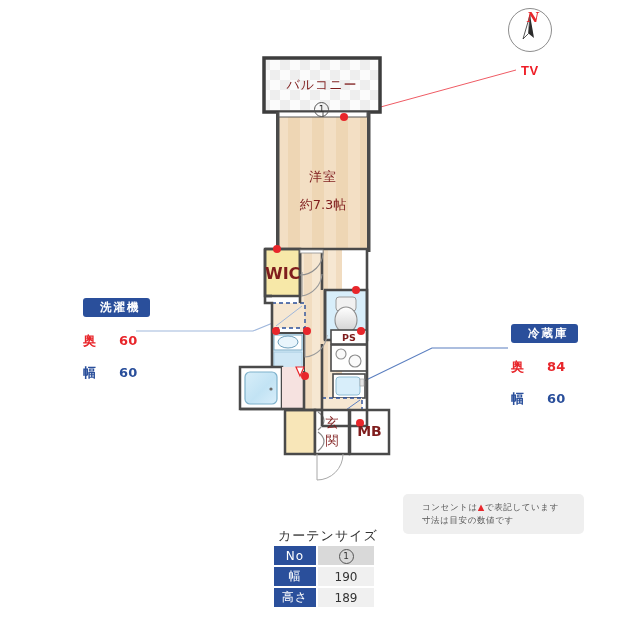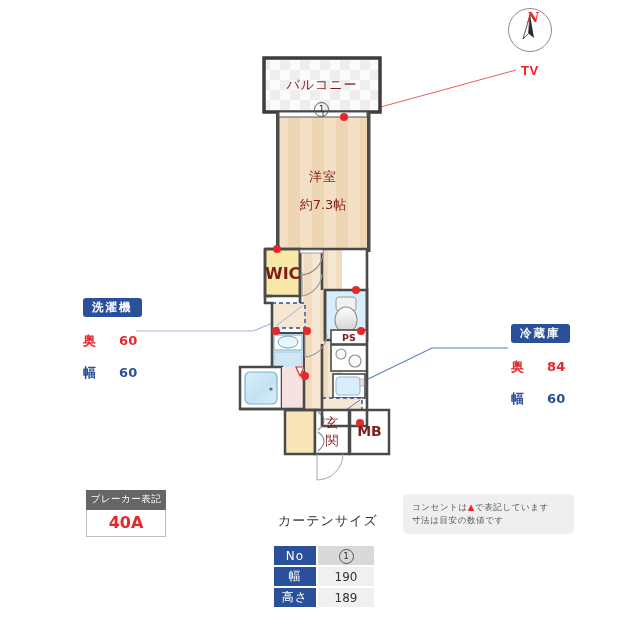--- a/index.html
+++ b/index.html
@@ -30,21 +30,21 @@
   .tvlabel{
     left:521px;top:63px;color:#ef1d26;font-size:13px;font-weight:700;
     letter-spacing:.5px;font-family:"Liberation Sans",sans-serif;
   }
   .leaderline{position:absolute;pointer-events:none;left:0;top:0;width:640px;height:640px;}
 
   
   .appl{position:absolute;}
   .appl .tag{
     background:#2a4f9b;color:#fff;font-size:11.5px;font-weight:700;
-    padding:3px 9px 4px 9px;border-radius:3px;letter-spacing:2px;
+    padding:3px 9px 4px 17px;border-radius:3px;letter-spacing:2px;
     display:inline-block;line-height:12px;
   }
   .appl .row{font-size:13px;line-height:17px;margin-top:15px;white-space:nowrap;}
   .appl .row .k{display:inline-block;width:26px;font-weight:700;}
   .appl .row .v{display:inline-block;width:30px;text-align:center;font-weight:700;}
   .appl .rowd .k,.appl .rowd .v{color:#e8262b;}
   .appl .roww .k,.appl .roww .v{color:#2a4f9b;}
 
   
   .breaker{left:86px;top:490px;width:80px;}
@@ -54,27 +54,27 @@
     font-family:"DejaVu Sans","Liberation Sans",sans-serif;
   }
   .breaker .bval{
     border:1px solid #bfbfbf;border-top:none;background:#fff;color:#e8262b;
     font-size:16px;font-weight:700;text-align:center;padding:3px 0 4px 0;
   }
 
   
   .note{
     left:403px;top:494px;width:154px;background:#efefef;border-radius:5px;
-    padding:7px 8px 7px 9px;color:#555;font-size:8.5px;line-height:13px;
+    padding:7px 8px 7px 19px;color:#555;font-size:8.5px;line-height:13px;
     letter-spacing:.6px;
   }
   .note .tri{color:#e8262b;}
 
   
-  .curtitle{left:278px;top:512px;font-size:13px;color:#333;letter-spacing:1px;}
+  .curtitle{left:278px;top:527px;font-size:13px;color:#333;letter-spacing:1px;}
   .curtable{left:272px;top:544px;border-collapse:separate;border-spacing:2px;}
   .curtable td{padding:0;}
   .curtable .hd{
     background:#2a4f9b;color:#fff;font-size:12px;font-weight:400;text-align:center;
     width:42px;height:19px;letter-spacing:1px;
   }
   .curtable .vl{
     background:#f0f0f0;color:#333;font-size:12px;text-align:center;
     width:56px;height:19px;
   }
@@ -320,24 +320,20 @@
 
   <div class="rmlabel" style="left:265px;top:264px;width:35px;font-size:16px;font-weight:700;">WIC</div>
 
   <div class="rmlabel" style="left:331px;top:331px;width:36px;font-size:9.5px;font-weight:700;line-height:13px;">PS</div>
 
   <div class="rmlabel" style="left:317px;top:413px;width:30px;font-size:13px;line-height:20px;">玄</div>
   <div class="rmlabel" style="left:317px;top:431px;width:30px;font-size:13px;line-height:20px;">関</div>
 
   <div class="rmlabel" style="left:350px;top:423px;width:39px;font-size:14px;font-weight:600;">MB</div>
 
-  <div class="abs breaker">
-    <div class="bhead">ブレーカー表記</div>
-    <div class="bval">40A</div>
-  </div>
 
   <div class="abs note">
     <div>
       <span>コンセントは</span><span class="tri">▲</span><span>で表記しています</span>
     </div>
     <div>寸法は目安の数値です</div>
   </div>
 
   <div class="abs curtitle">カーテンサイズ</div>
   <table class="abs curtable">

